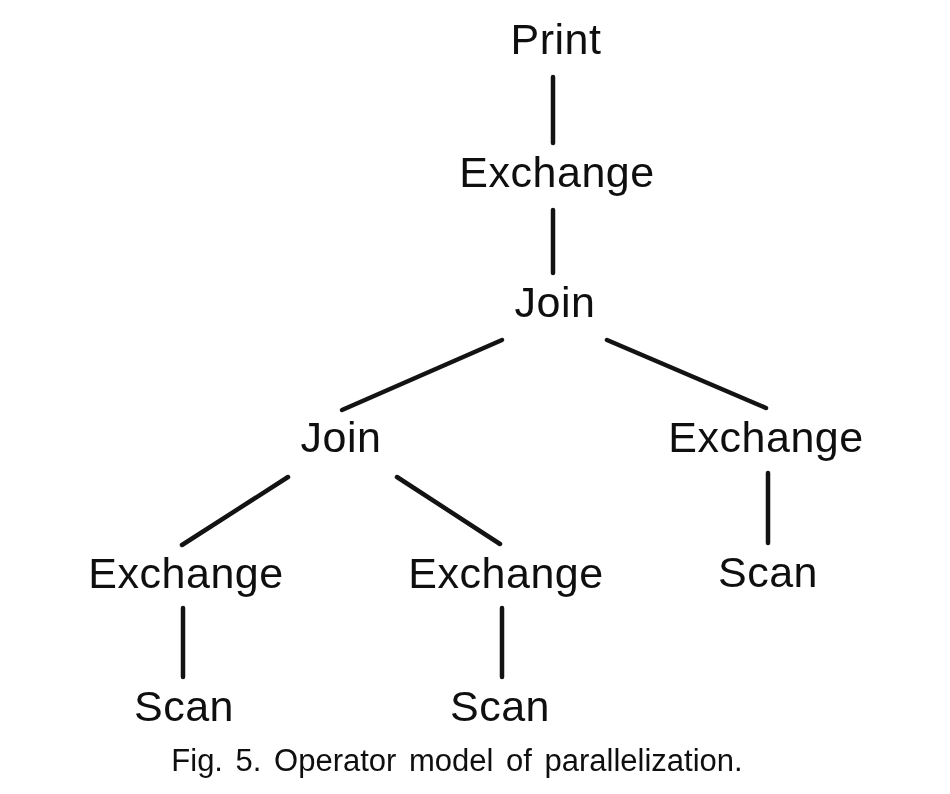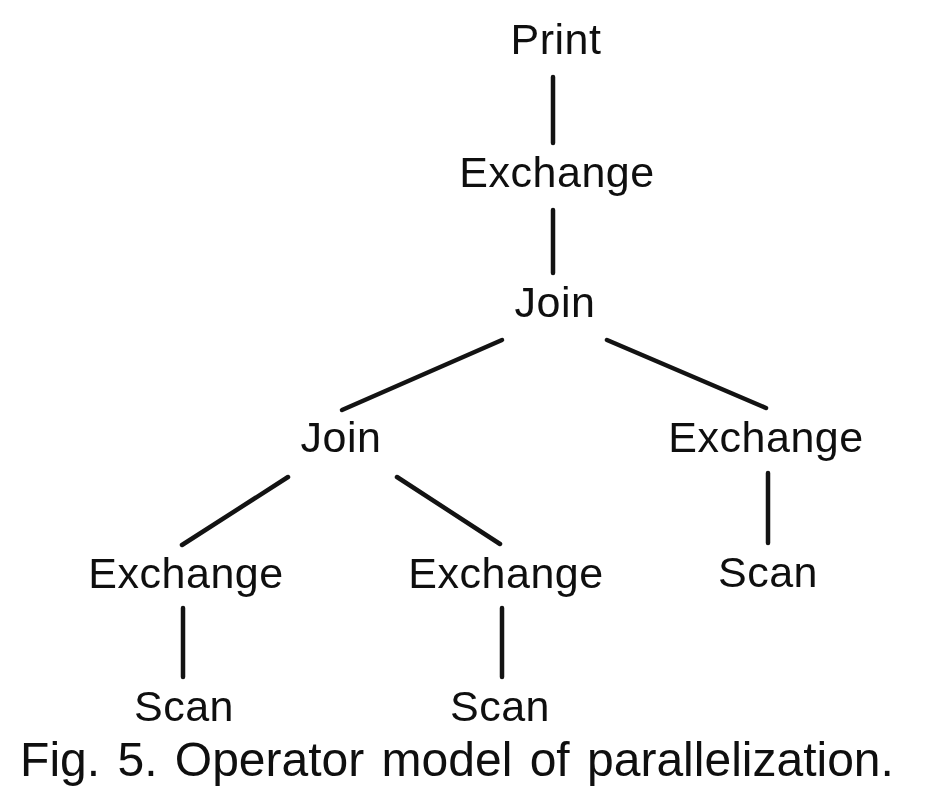--- a/index.html
+++ b/index.html
@@ -35,21 +35,21 @@
     line-height: 1;
     white-space: nowrap;
     color: #0f0f0f;
     letter-spacing: 0.5px;
   }
   .figure-caption {
     position: absolute;
     left: 457px;
     top: 760px;
     transform: translate(-50%, -50%);
-    font-size: 48px;
+    font-size: 31px;
     line-height: 1;
     white-space: nowrap;
     color: #0f0f0f;
     word-spacing: 4px;
   }
   
   .pos-print           { left: 556px; top: 39px;  }
   .pos-exchange-top    { left: 557px; top: 172px; }
   .pos-join-upper      { left: 555px; top: 302px; }
   .pos-join-lower      { left: 341px; top: 437px; }

